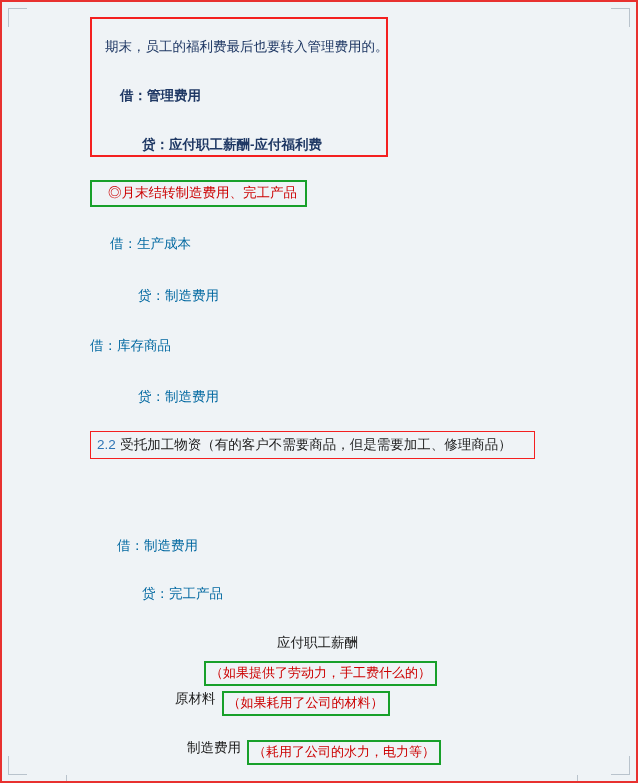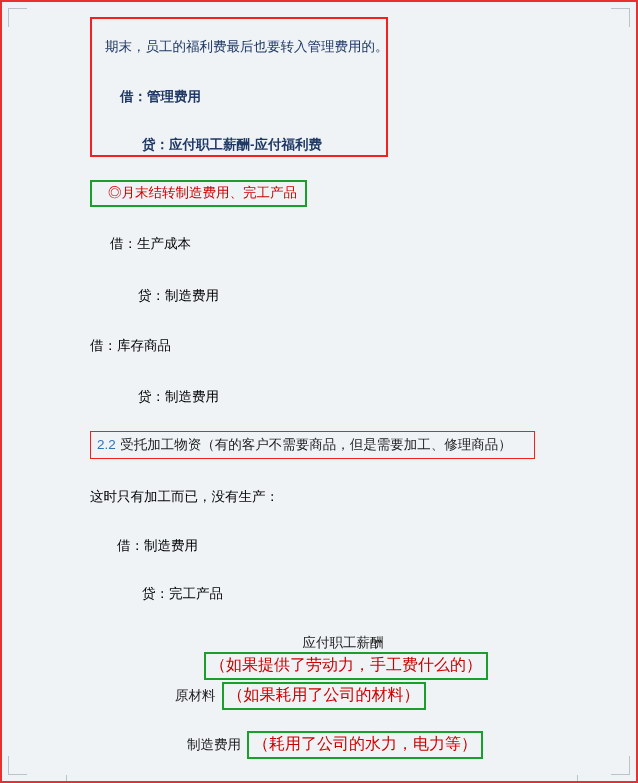--- a/index.html
+++ b/index.html
@@ -59,42 +59,42 @@
     width: 298px;
     height: 140px;
     border: 2px solid #f41f1f;
     box-sizing: border-box;
   }
   .red-block .line {
     position: absolute;
     color: #1f3864;
   }
   .rb-l1 { left: 13px; top: 20px; }
-  .rb-l2 { left: 28px; top: 70px; font-weight: bold; }
+  .rb-l2 { left: 28px; top: 70px; font-weight: bold; font-family: Liberation Mono, monospace; }
   .rb-l3 { left: 50px; top: 118px; font-weight: bold; }
 
   
   .green-box {
     position: absolute;
     left: 88px;
     top: 178px;
     padding: 3px 8px 4px 16px;
     border: 2px solid #18a02a;
     box-sizing: border-box;
     background: transparent;
   }
   .green-box .line {
     color: #cc0000;
     font-size: 13.5px;
   }
 
   
   .body-line {
     position: absolute;
-    color: #000000;
+    color: #0369a1;
     font-size: 13.5px;
   }
   .bl1 { left: 108px; top: 233px; }
   .bl2 { left: 136px; top: 285px; }
   .bl3 { left: 88px; top: 335px; }
   .bl4 { left: 136px; top: 386px; }
 
   
   .sec-box {
     position: absolute;
@@ -125,23 +125,24 @@
   }
   .note-row .lbl {
     color: #1a1a1a;
     font-size: 13.5px;
     white-space: nowrap;
   }
   .note-row .note {
     margin-left: 6px;
     border: 2px solid #18a02a;
     color: #cc0000;
-    font-size: 16px;
+    font-size: 13px;
     padding: 1px 4px 2px 4px;
     white-space: nowrap;
+    margin-top: 9px;
   }
   .nr1 { left: 196px; top: 632px; flex-direction: column; }
   .nr2 { left: 173px; top: 680px; }
   .nr3 { left: 185px; top: 729px; }
 
   .bottom-edge {
     position: absolute;
     left: 64px;
     bottom: 0;
     width: 510px;
@@ -175,21 +176,20 @@
     <div class="body-line bl1">借：生产成本</div>
     <div class="body-line bl2">贷：制造费用</div>
     <div class="body-line bl3">借：库存商品</div>
     <div class="body-line bl4">贷：制造费用</div>
 
     <div class="sec-box">
       <span class="num">2.2</span>
       <span class="txt">受托加工物资（有的客户不需要商品，但是需要加工、修理商品）</span>
     </div>
 
-    <div class="body-line bl5">这时只有加工而已，没有生产：</div>
     <div class="body-line bl6">借：制造费用</div>
     <div class="body-line bl7">贷：完工产品</div>
 
     <div class="note-row nr1">
       <span class="lbl">应付职工薪酬</span>
       <span class="note">（如果提供了劳动力，手工费什么的）</span>
     </div>
 
     <div class="note-row nr2">
       <span class="lbl">原材料</span>

